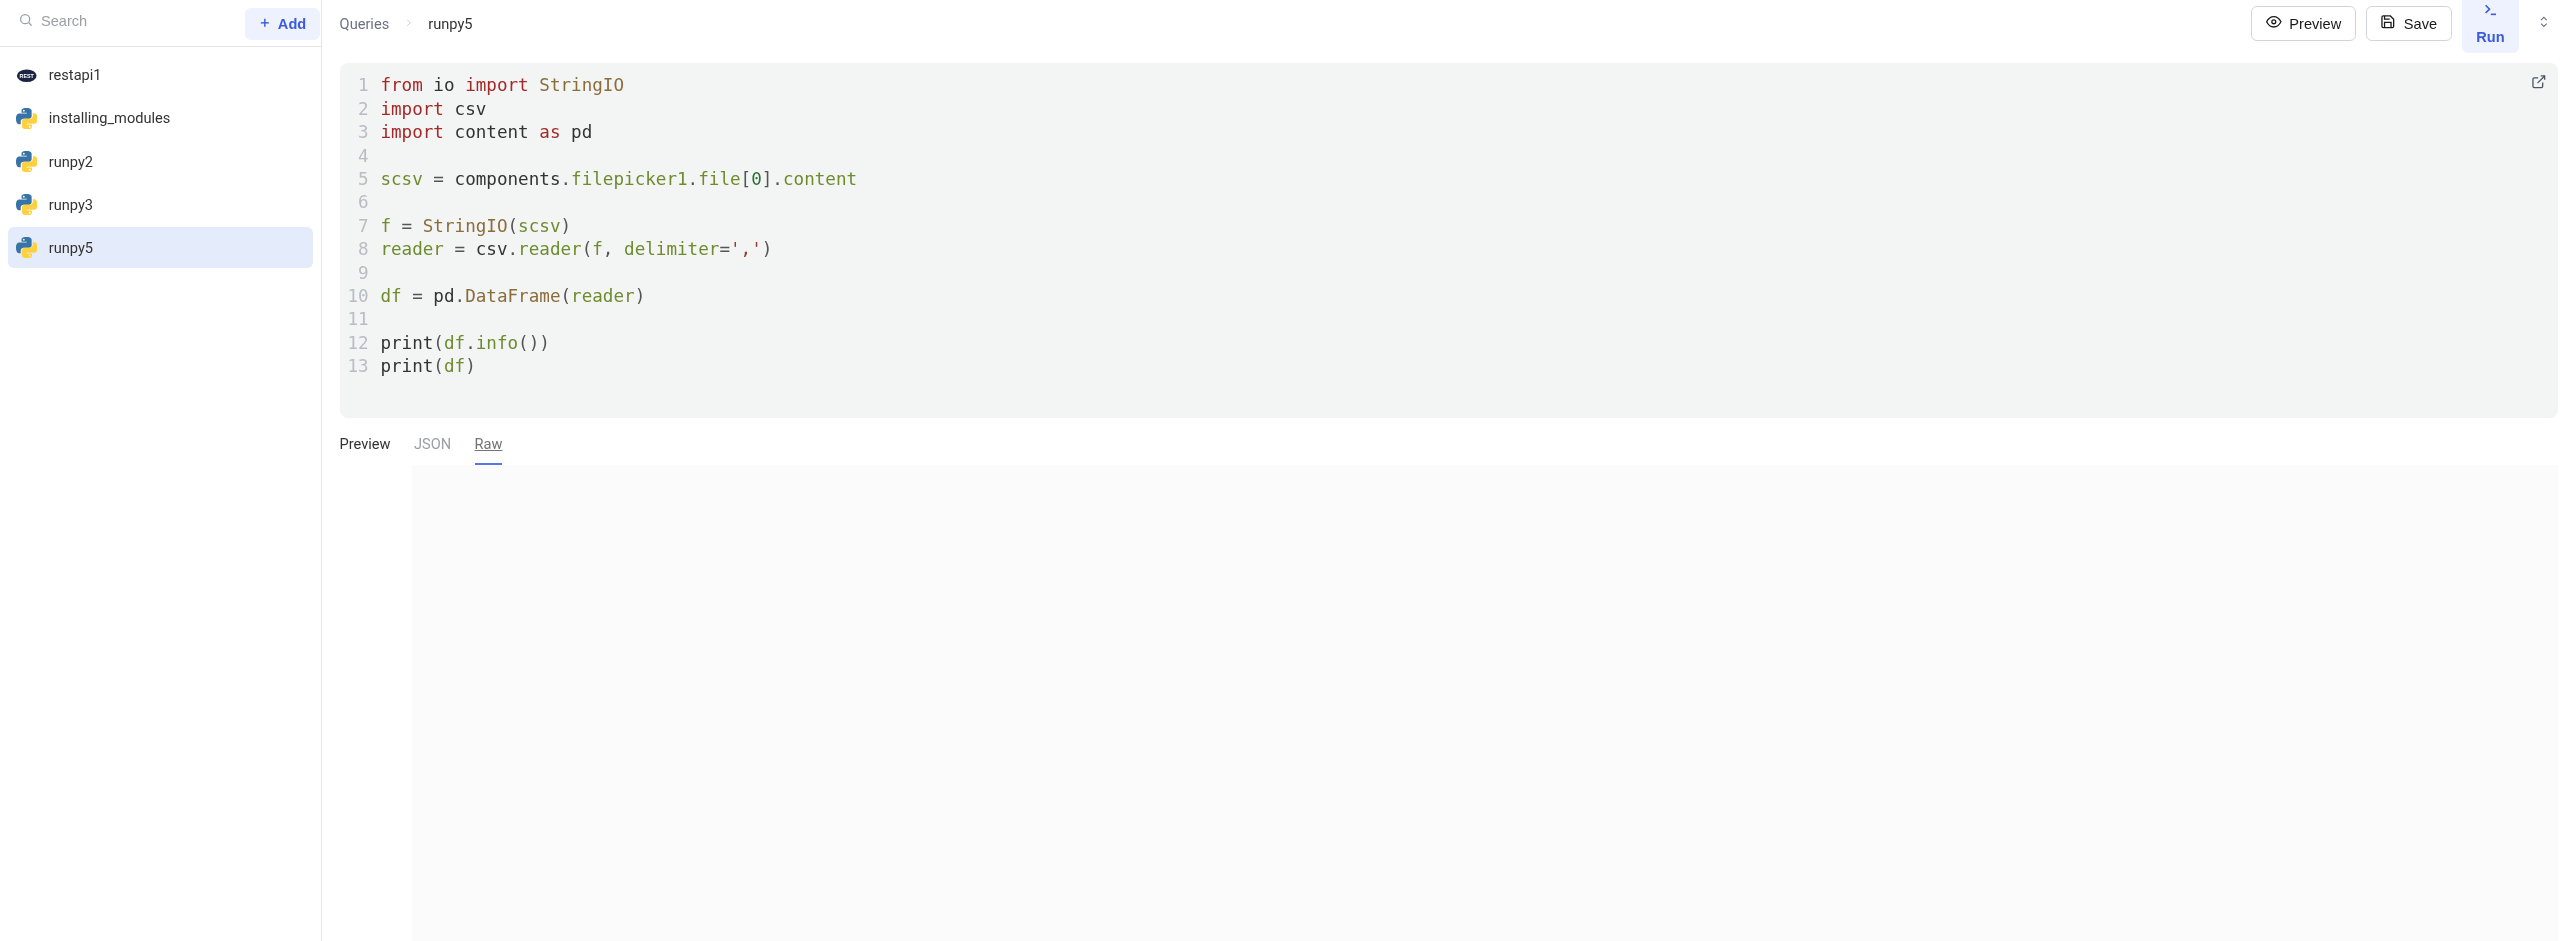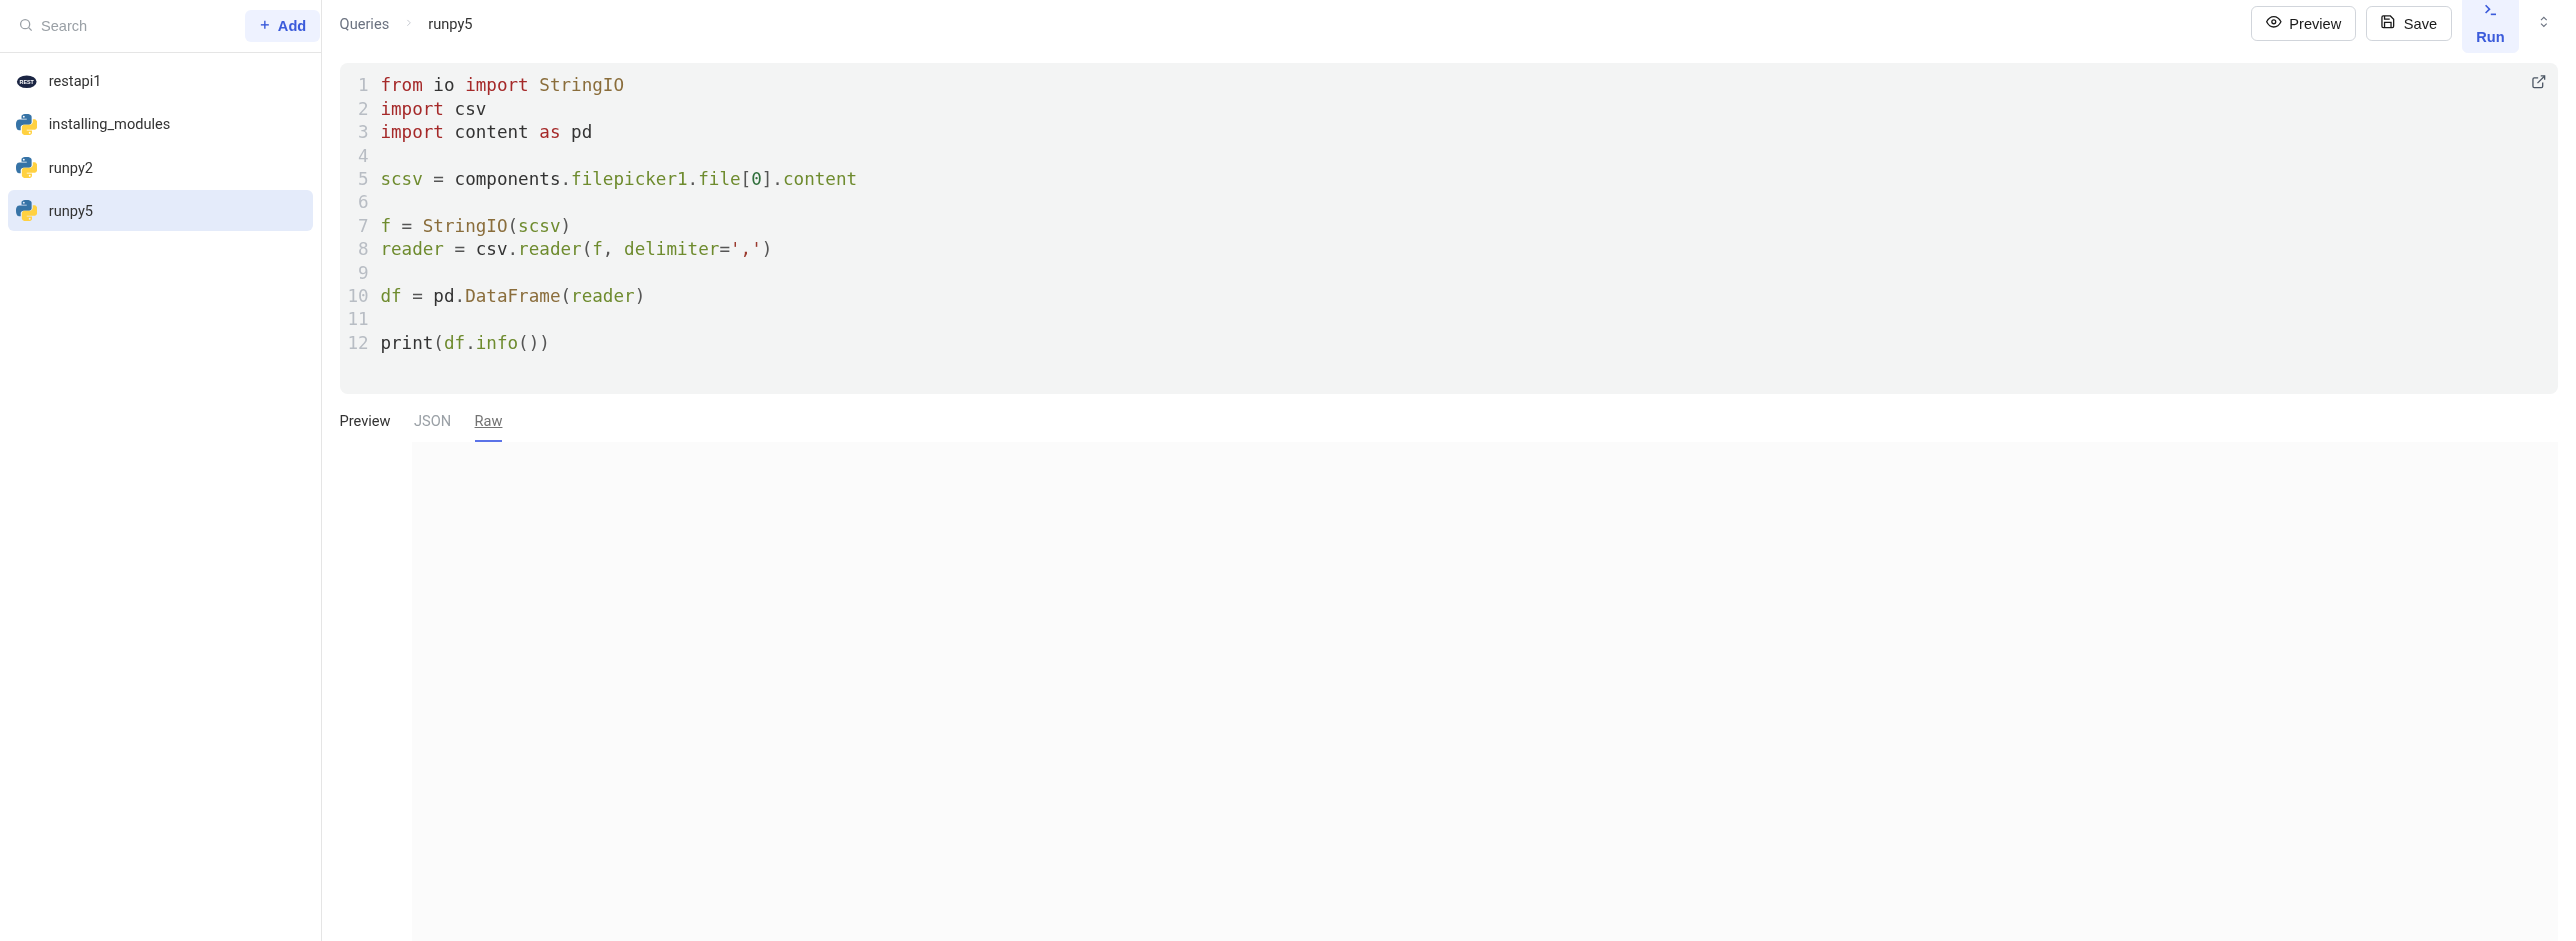--- a/index.html
+++ b/index.html
@@ -17,24 +17,24 @@
       overflow: hidden;
     }
     .sidebar {
       width: 322px;
       border-right: 1px solid #e5e5e5;
       display: flex;
       flex-direction: column;
     }
     .sidebar-header {
       display: flex;
-      align-items: center;
+      align-items: flex-start;
       padding: 7.8px 9.8px;
       gap: 7.8px;
-      height: 53px;
+      height: 47px;
       border-bottom: 1px solid #e5e5e5;
     }
     .search-box {
       display: flex;
       align-items: center;
       flex: 1;
       gap: 7.8px;
       padding: 3.9px 7.8px;
       color: #888;
     }
@@ -268,20 +268,29 @@
       </div>
       <div class="sidebar-item">
         <span class="sidebar-item-icon">
           <svg width="21.5" height="21.5" viewBox="0 0 256 255">
             <path d="M126.9 0c-65 0-61 28-61 28v29.2h62.1V66H40.3S0 61 0 127.8s35.2 65.2 35.2 65.2h21V162s-1.1-35.2 34.7-35.2h61.6s33.6.5 33.6-32.5V33.6S191.2 0 126.9 0zM92.8 19.7a11.1 11.1 0 1 1 0 22.2 11.1 11.1 0 0 1 0-22.2z" fill="#3673A6"></path>
             <path d="M129.1 254.1c65 0 61-28 61-28v-29.2h-62.1v-8.9h87.7s40.3 5 40.3-61.8-35.2-65.2-35.2-65.2h-21v31s1.1 35.2-34.7 35.2H103.5s-33.6-.5-33.6 32.5v54.7s-5.1 39.7 59.2 39.7zm34.1-19.7a11.1 11.1 0 1 1 0-22.2 11.1 11.1 0 0 1 0 22.2z" fill="#FFD141"></path>
           </svg>
         </span>
         <span>runpy2</span>
       </div>
+      <div class="sidebar-item">
+        <span class="sidebar-item-icon">
+          <svg width="21.5" height="21.5" viewBox="0 0 256 255">
+            <path d="M126.9 0c-65 0-61 28-61 28v29.2h62.1V66H40.3S0 61 0 127.8s35.2 65.2 35.2 65.2h21V162s-1.1-35.2 34.7-35.2h61.6s33.6.5 33.6-32.5V33.6S191.2 0 126.9 0zM92.8 19.7a11.1 11.1 0 1 1 0 22.2 11.1 11.1 0 0 1 0-22.2z" fill="#3673A6"></path>
+            <path d="M129.1 254.1c65 0 61-28 61-28v-29.2h-62.1v-8.9h87.7s40.3 5 40.3-61.8-35.2-65.2-35.2-65.2h-21v31s1.1 35.2-34.7 35.2H103.5s-33.6-.5-33.6 32.5v54.7s-5.1 39.7 59.2 39.7zm34.1-19.7a11.1 11.1 0 1 1 0-22.2 11.1 11.1 0 0 1 0 22.2z" fill="#FFD141"></path>
+          </svg>
+        </span>
+        <span>runpy3</span>
+      </div>
       <div class="sidebar-item active">
         <span class="sidebar-item-icon">
           <svg width="21.5" height="21.5" viewBox="0 0 256 255">
             <path d="M126.9 0c-65 0-61 28-61 28v29.2h62.1V66H40.3S0 61 0 127.8s35.2 65.2 35.2 65.2h21V162s-1.1-35.2 34.7-35.2h61.6s33.6.5 33.6-32.5V33.6S191.2 0 126.9 0zM92.8 19.7a11.1 11.1 0 1 1 0 22.2 11.1 11.1 0 0 1 0-22.2z" fill="#3673A6"></path>
             <path d="M129.1 254.1c65 0 61-28 61-28v-29.2h-62.1v-8.9h87.7s40.3 5 40.3-61.8-35.2-65.2-35.2-65.2h-21v31s1.1 35.2-34.7 35.2H103.5s-33.6-.5-33.6 32.5v54.7s-5.1 39.7 59.2 39.7zm34.1-19.7a11.1 11.1 0 1 1 0-22.2 11.1 11.1 0 0 1 0 22.2z" fill="#FFD141"></path>
           </svg>
         </span>
         <span>runpy5</span>
       </div>
     </div>
@@ -389,20 +398,24 @@
             <span class="code"><span class="id">df</span><span> </span><span class="op">=</span><span> </span><span class="nm">pd</span><span class="op">.</span><span class="cls">DataFrame</span><span class="op">(</span><span class="id">reader</span><span class="op">)</span></span>
           </div>
           <div class="code-line">
             <span class="gutter">11</span>
             <span class="code">&nbsp;</span>
           </div>
           <div class="code-line">
             <span class="gutter">12</span>
             <span class="code"><span class="nm">print</span><span class="op">(</span><span class="id">df</span><span class="op">.</span><span class="fn">info</span><span class="op">(</span><span class="op">)</span><span class="op">)</span></span>
           </div>
+          <div class="code-line">
+            <span class="gutter">13</span>
+            <span class="code"><span class="nm">print</span><span class="op">(</span><span class="id">df</span><span class="op">)</span></span>
+          </div>
         </div>
     </div>
 
     <div class="result-tabs">
       <div class="result-tab">Preview</div>
       <div class="result-tab muted">JSON</div>
       <div class="result-tab active">Raw</div>
     </div>
     <div class="result-panel"></div>
   </div>

